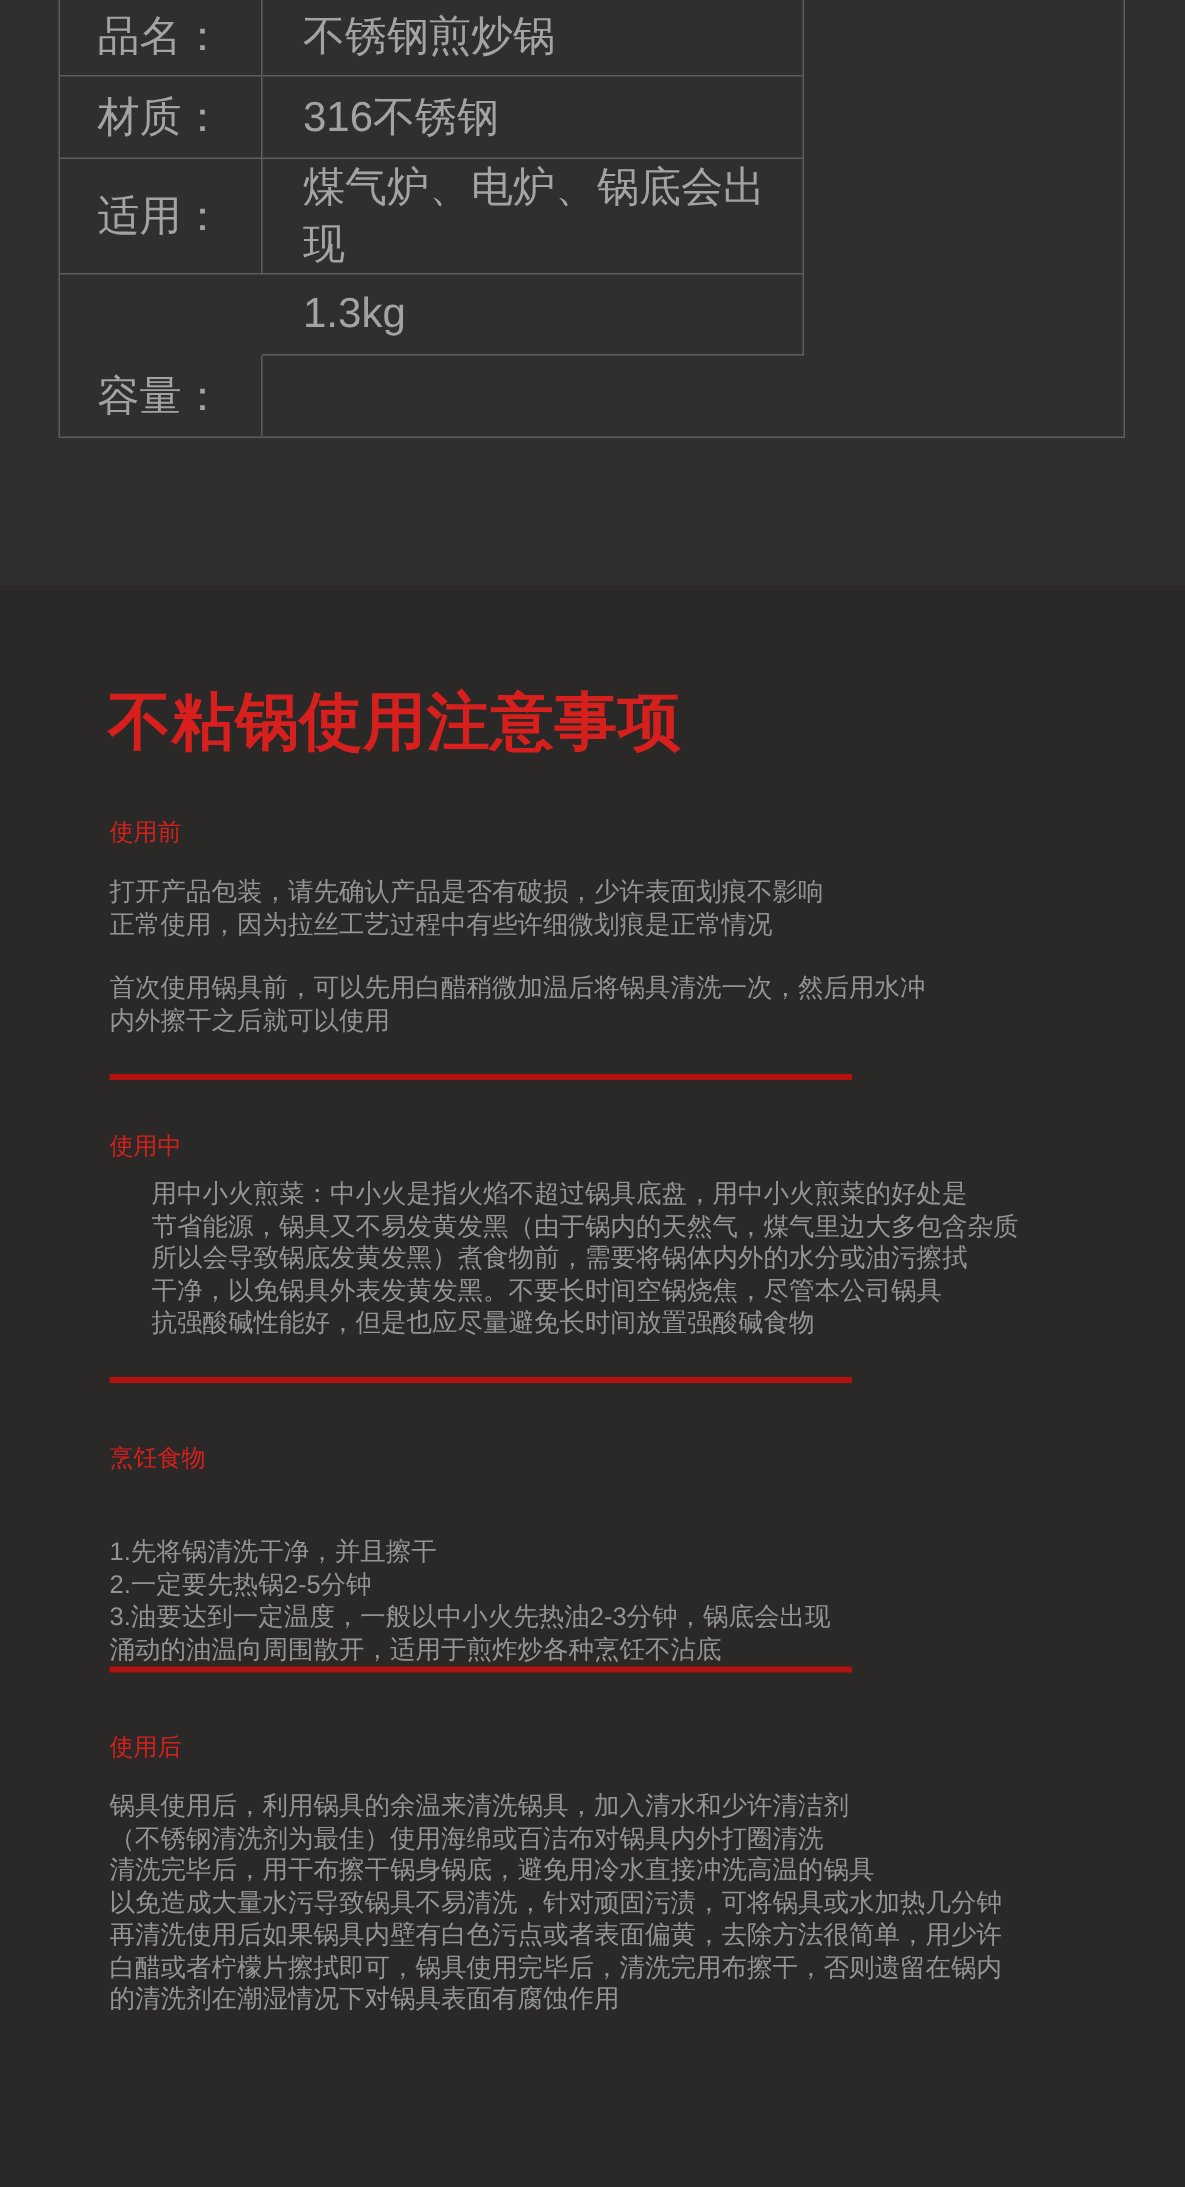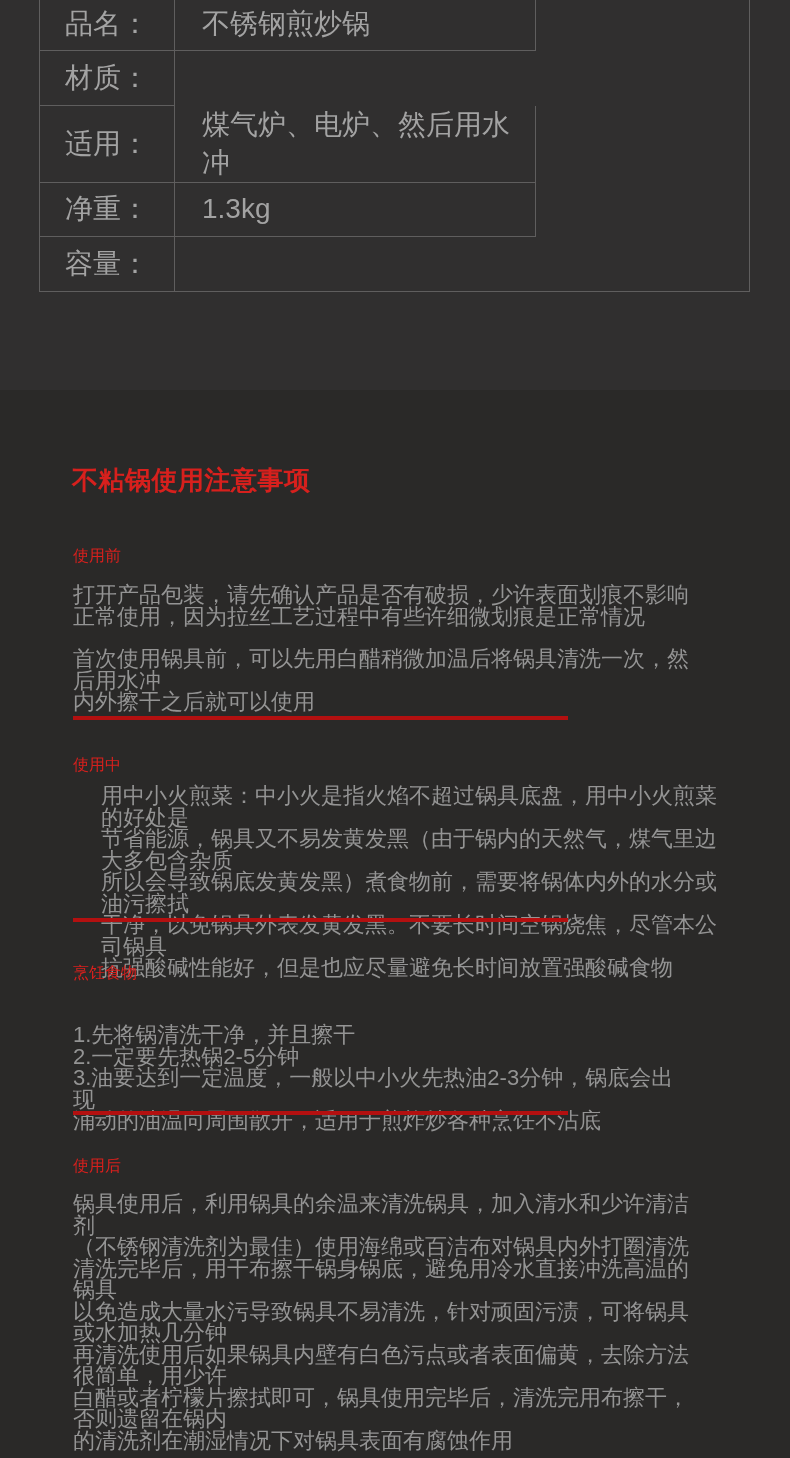--- a/index.html
+++ b/index.html
@@ -53,35 +53,35 @@
     border-bottom:1px solid var(--table-border);
   }
   .spec-label.last,.spec-value.last{border-bottom:none;text-align:right;}
   .spec-side{
     grid-column:3;
     grid-row:1 / 6;
   }
   
   .notice-title{
     position:absolute;left:72px;top:462px;
-    font-size:26px;line-height:37px;
+    font-size:42px;line-height:37px;
     font-weight:bold;
     color:var(--heading-red);
     letter-spacing:0.5px;
   }
   .sec-head{
     position:absolute;left:73px;
     font-size:16px;line-height:25px;
     font-weight:normal;
     color:var(--heading-red);
   }
   .sec-body{
     position:absolute;left:73px;
     width:620px;
-    font-size:22px;line-height:21.5px;
+    font-size:17px;line-height:21.5px;
     color:var(--body-text);
     white-space:pre-line;
   }
   .divider{
     position:absolute;left:73px;
     width:495px;height:4px;
     background:var(--divider-red);
   }
   .h-s1{top:543px;} .p-s1a{top:584px;} .p-s1b{top:648px;}
   .d-s1{top:716px;}
@@ -92,23 +92,23 @@
 </head>
 <body>
 
 <div class="page">
   <div class="top-strip"></div>
 
   <div class="spec-table">
     <div class="spec-cell spec-label">品名：</div>
     <div class="spec-cell spec-value">不锈钢煎炒锅</div>
     <div class="spec-cell spec-label">材质：</div>
+    <div class="spec-cell spec-value">316不锈钢</div>
     <div class="spec-cell spec-label">适用：</div>
-    <div class="spec-cell spec-value">煤气炉、电炉、然后用水冲</div>
-    <div class="spec-cell spec-label">净重：</div>
+    <div class="spec-cell spec-value">煤气炉、电炉、锅底会出现</div>
     <div class="spec-cell spec-value">1.3kg</div>
     <div class="spec-cell spec-label last">容量：</div>
     <div class="spec-side"></div>
   </div>
 
   <h1 class="notice-title">不粘锅使用注意事项</h1>
 
   <h2 class="sec-head h-s1">使用前</h2>
   <p class="sec-body p-s1a">打开产品包装，请先确认产品是否有破损，少许表面划痕不影响
 正常使用，因为拉丝工艺过程中有些许细微划痕是正常情况</p>

